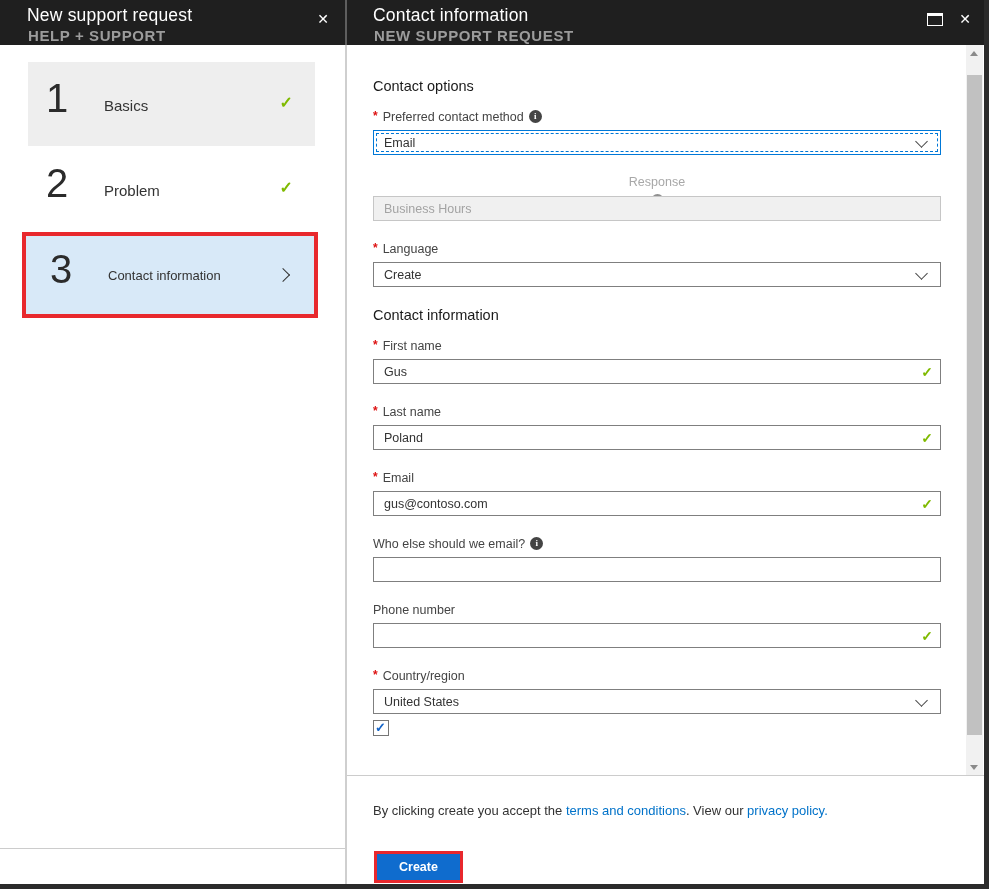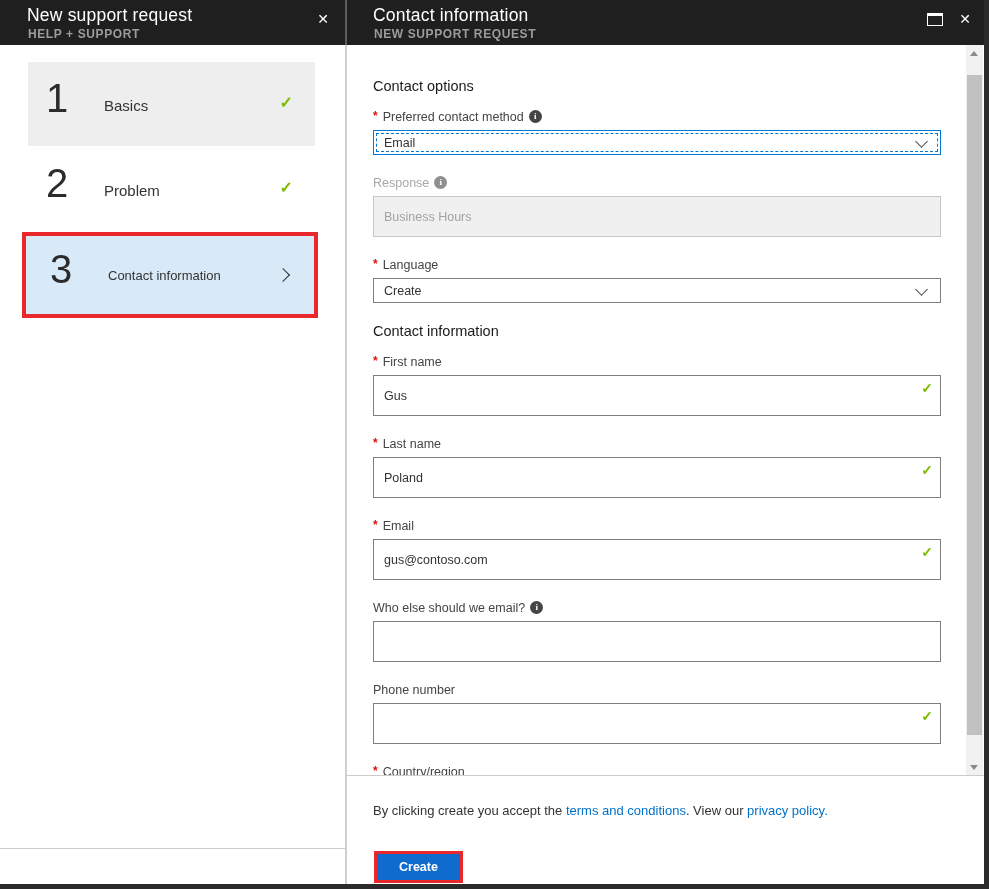--- a/index.html
+++ b/index.html
@@ -6,21 +6,21 @@
   body{font-family:"Liberation Sans", sans-serif; -webkit-font-smoothing:antialiased;}
   .app{position:relative;width:989px;height:889px;background:#0f172a;overflow:hidden;}
 
   
   .frame-right{position:absolute;top:0;right:0;width:5px;height:100%;background:#2b2b2b;z-index:50;}
   .frame-bottom{position:absolute;left:0;bottom:0;width:100%;height:5px;background:#2b2b2b;z-index:50;}
 
   
   .hdr{position:absolute;top:0;left:0;right:0;height:45px;background:#1f1f1f;color:#fff;}
   .hdr .title{position:absolute;left:27px;top:5px;font-size:17.5px;font-weight:300;letter-spacing:.2px;}
-  .hdr .subtitle{position:absolute;left:28px;top:27px;font-size:12px;font-weight:700;color:#9c9c9c;letter-spacing:.6px;}
+  .hdr .subtitle{position:absolute;left:28px;top:27px;font-size:15px;font-weight:700;color:#9c9c9c;letter-spacing:.6px;}
   .hdr .x-btn{position:absolute;top:9px;width:20px;height:20px;line-height:20px;text-align:center;
               font-size:14px;color:#fff;cursor:pointer;}
   .maxi{position:absolute;top:13px;width:14px;height:9px;border:1px solid #fff;border-top:3px solid #fff;cursor:pointer;}
 
   
   .left-panel{position:absolute;left:0;top:0;width:345px;height:100%;background:#fff;}
   .sep{position:absolute;left:345px;top:0;width:2px;height:100%;background:#cfcfcf;z-index:5;}
   .sep-top{position:absolute;left:345px;top:0;width:2px;height:45px;background:#5e5e5e;z-index:6;}
 
   .step{position:absolute;left:28px;width:287px;height:84px;cursor:pointer;}
@@ -40,25 +40,25 @@
   .right-panel{position:absolute;left:347px;top:0;right:0;height:100%;background:#fff;}
   .scroll-area{position:absolute;left:0;top:45px;right:0;height:730px;background:#fff;overflow:hidden;}
   .form{padding:33px 48px 0 26px;}
   .h-section{font-size:14.5px;font-weight:400;color:#1a1a1a;margin:0 0 15px 0;}
   .h-section.second{margin-top:17px;}
 
   .lblrow{display:flex;align-items:center;gap:5px;height:15px;margin-bottom:6px;font-size:12.5px;color:#444;}
   .req{color:#dd1212;font-weight:700;font-size:12px;transform:translateY(-1px);}
   .info-icon{display:inline-block;width:13px;height:13px;border-radius:50%;background:#444;color:#fff;
              font-size:9px;font-weight:700;text-align:center;line-height:13px;font-family:"Liberation Serif",serif;}
-  .lblrow.disabled{color:#a8a8a8;}
+  .lblrow.disabled{color:#a8a8a8;flex-direction:column;}
   .lblrow.disabled .info-icon{background:#8f8f8f;}
 
   .field{position:relative;margin-bottom:20px;}
-  .field input{width:100%;height:41px;box-sizing:border-box;border:1px solid #7f7f7f;background:#fff;
+  .field input{width:100%;height:25px;box-sizing:border-box;border:1px solid #7f7f7f;background:#fff;
                padding:0 26px 0 10px;font-size:12.5px;color:#333;font-family:"Liberation Sans",sans-serif;outline:none;}
   .field input:disabled{background:#f0f0f0;border-color:#c6c6c6;color:#a3a3a3;}
   .valid-check{position:absolute;right:8px;top:5px;color:#7fba00;font-size:14px;font-weight:700;pointer-events:none;}
 
   .dropdown{position:relative;height:25px;box-sizing:border-box;border:1px solid #7f7f7f;background:#fff;cursor:pointer;}
   .dropdown .val{position:absolute;left:10px;top:5px;font-size:12.5px;color:#333;}
   .chev-down{position:absolute;right:14px;top:6px;width:8px;height:8px;border-right:1.5px solid #444;
              border-bottom:1.5px solid #444;transform:rotate(45deg);}
   .dropdown.focused{border-color:#0078d7;outline:1px dashed #0078d7;outline-offset:-4px;}
 

